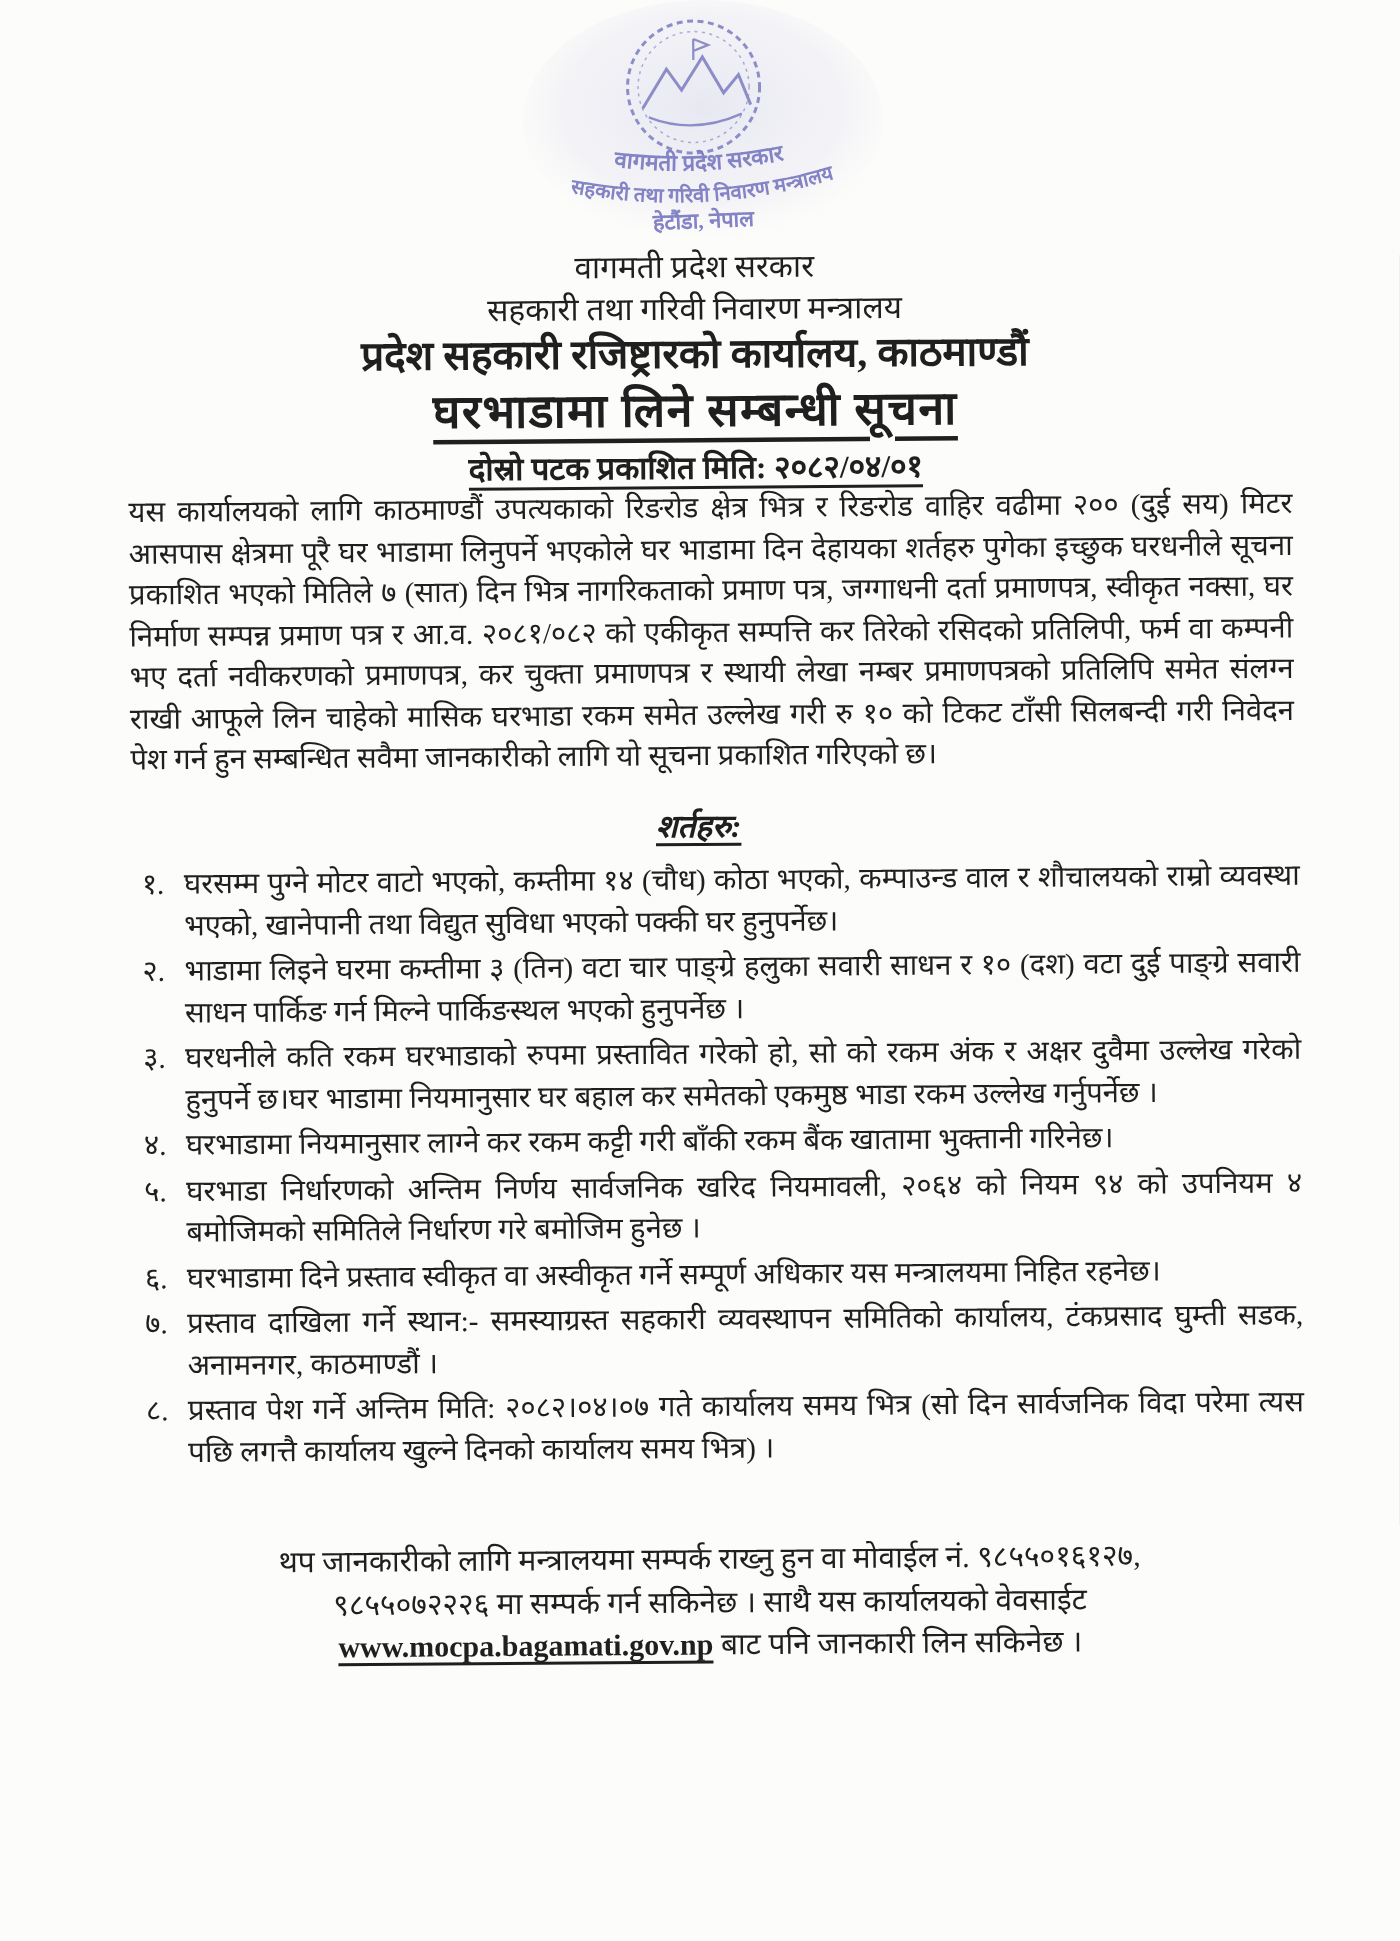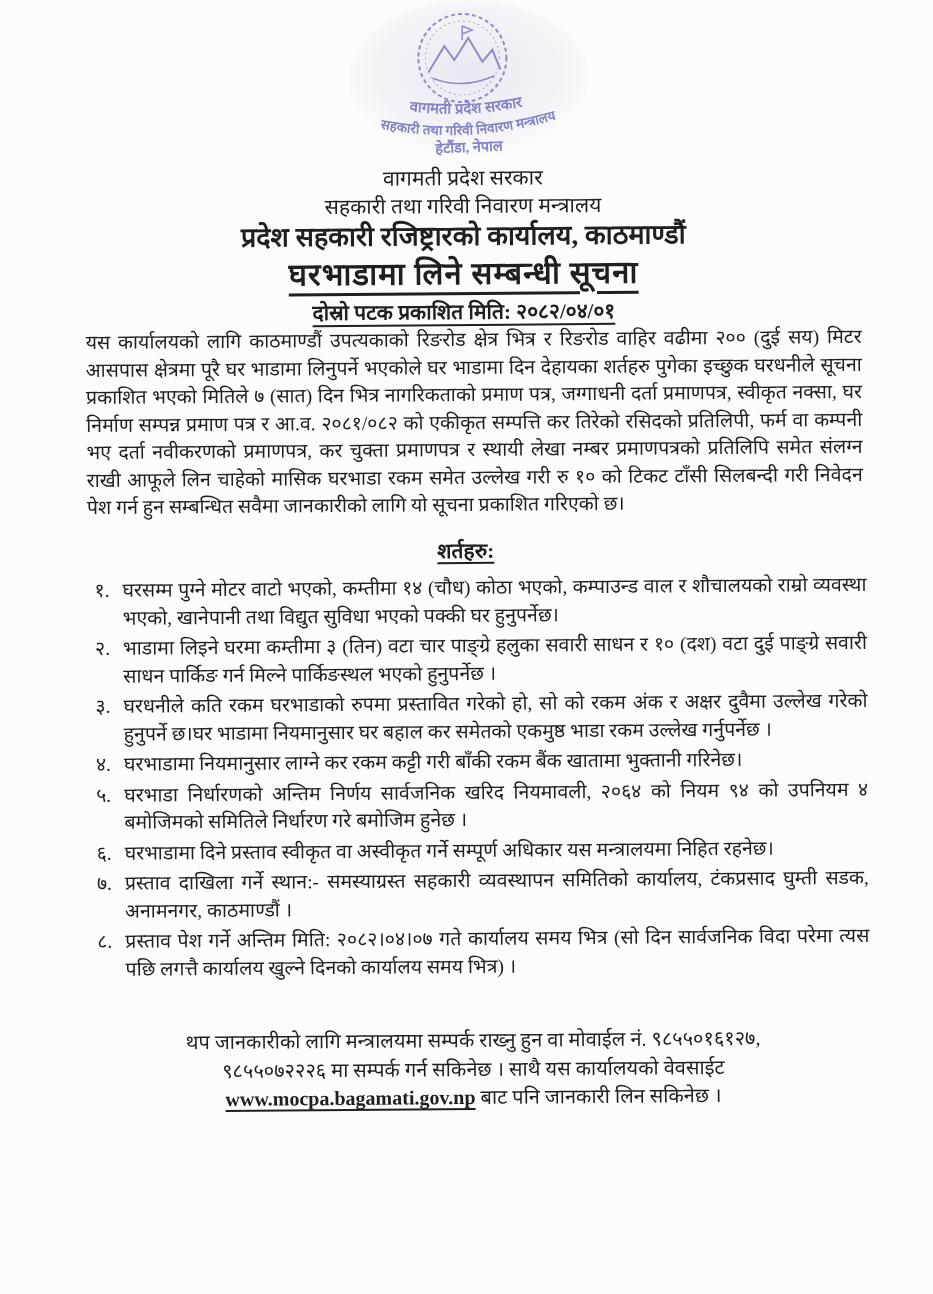--- a/index.html
+++ b/index.html
@@ -63,20 +63,21 @@
     left: 0; right: 0;
     top: 536px;
     text-align: center;
     font-size: 21px;
     font-weight: 700;
   }
   .cond-heading span {
     text-decoration: underline;
     text-decoration-thickness: 1.5px;
     text-underline-offset: 4px;
+    font-style: italic;
   }
   .cond-list {
     position: absolute;
     left: 95px;
     width: 772px;
     top: 574px;
     font-size: 19.5px;
     line-height: 27.5px;
   }
   .cond-item {

